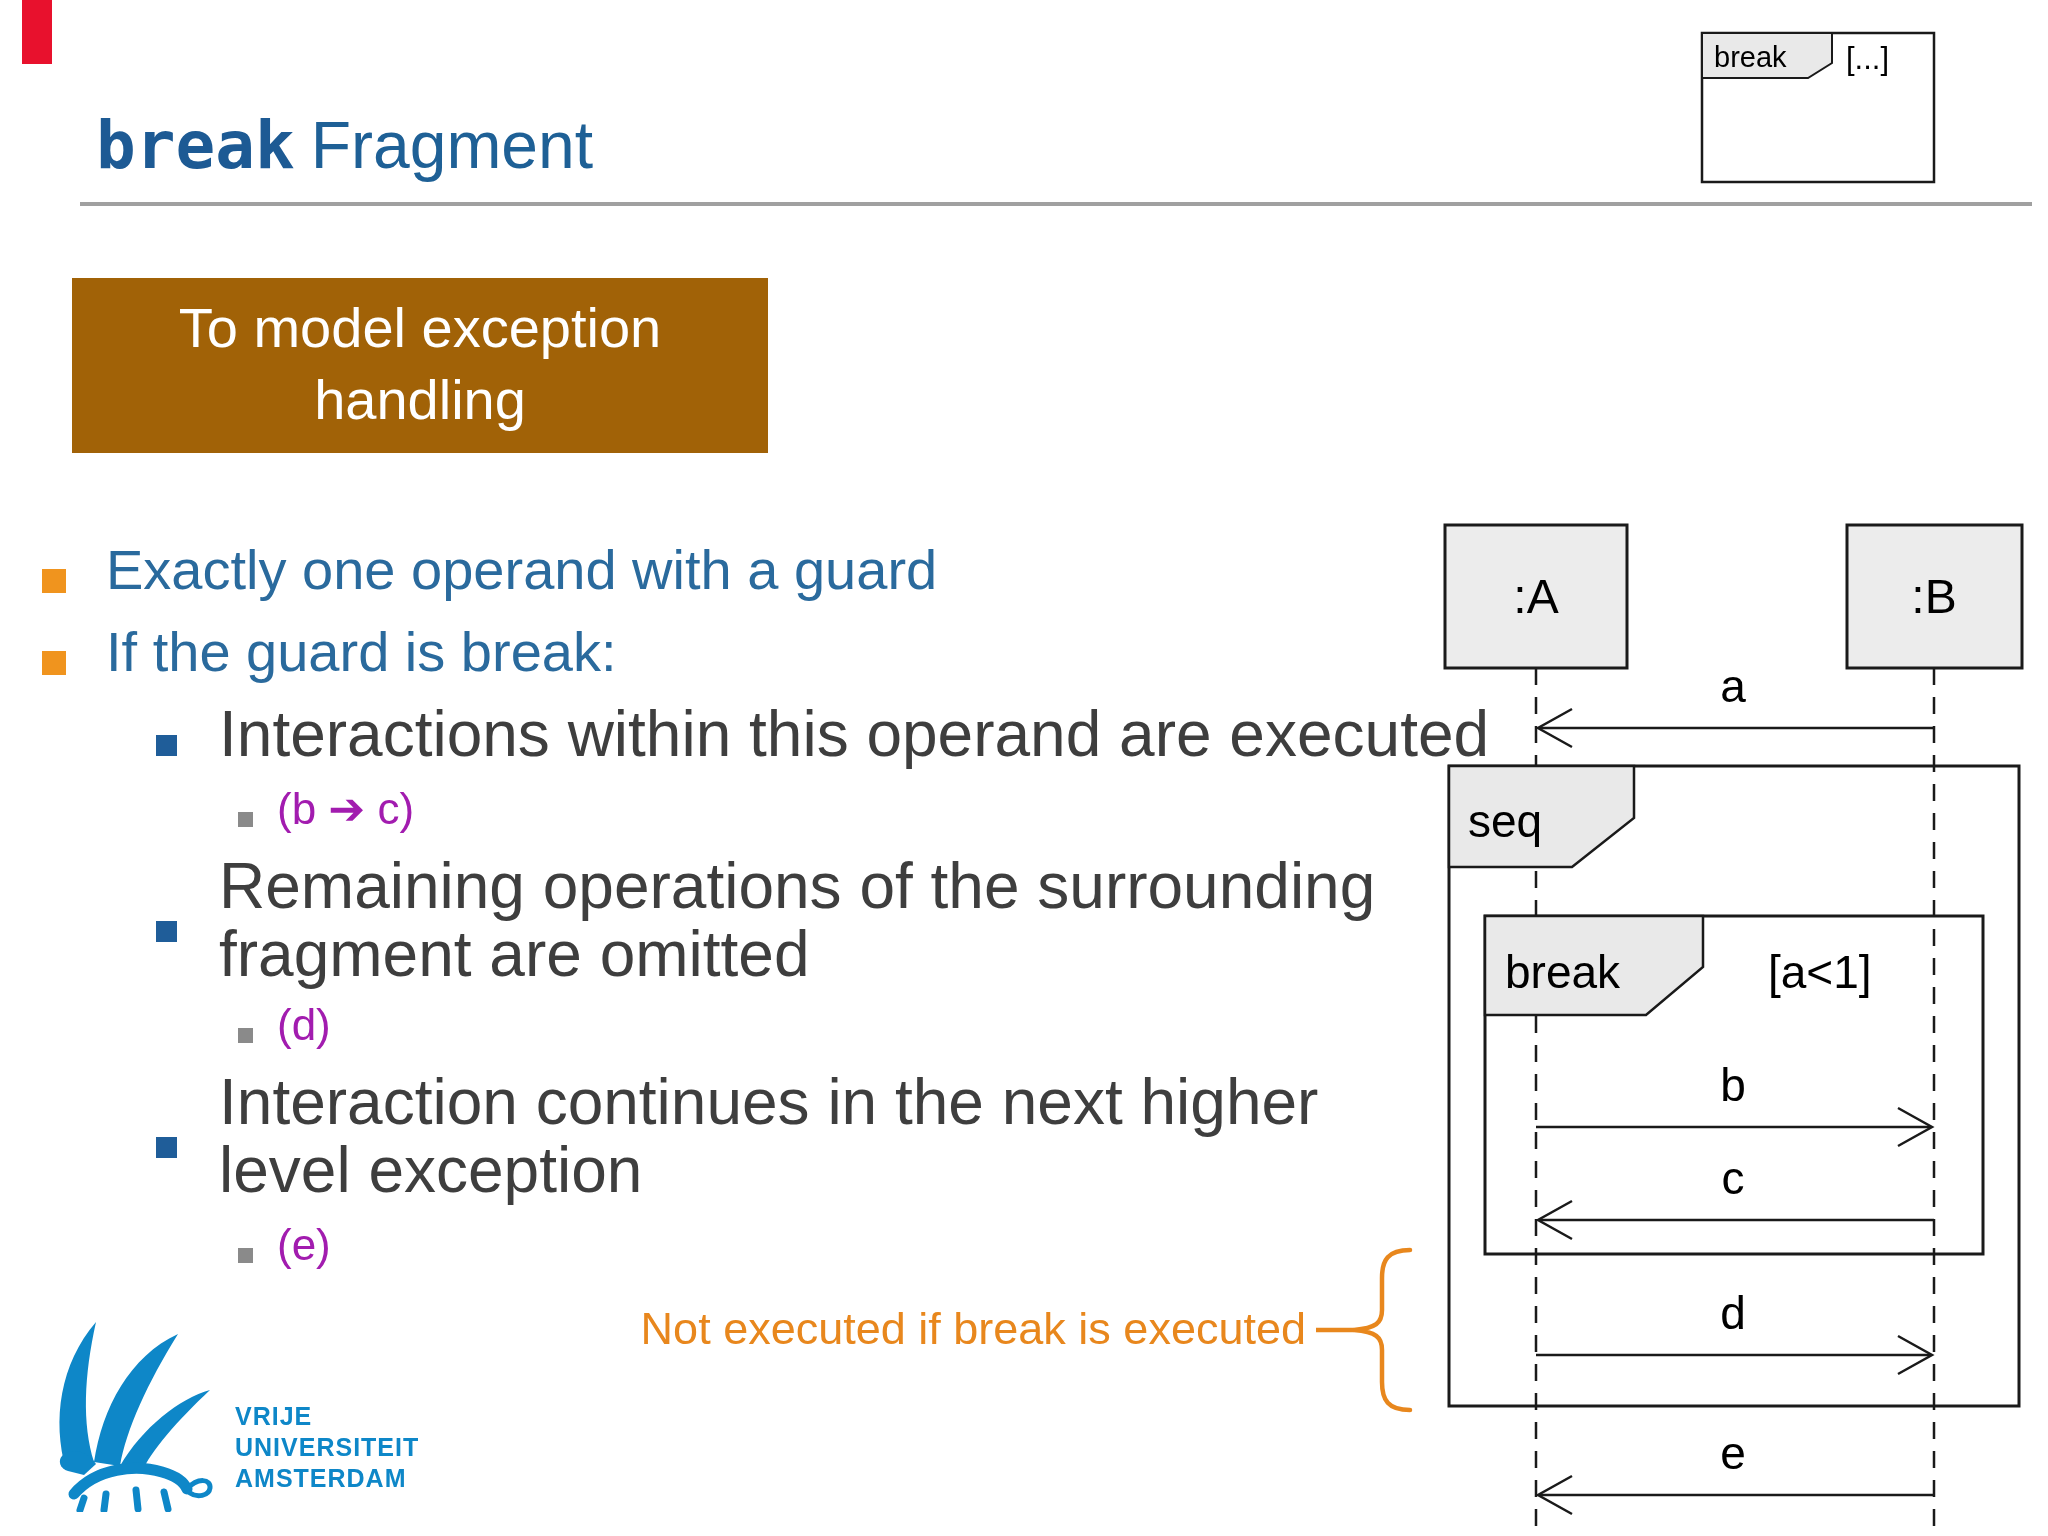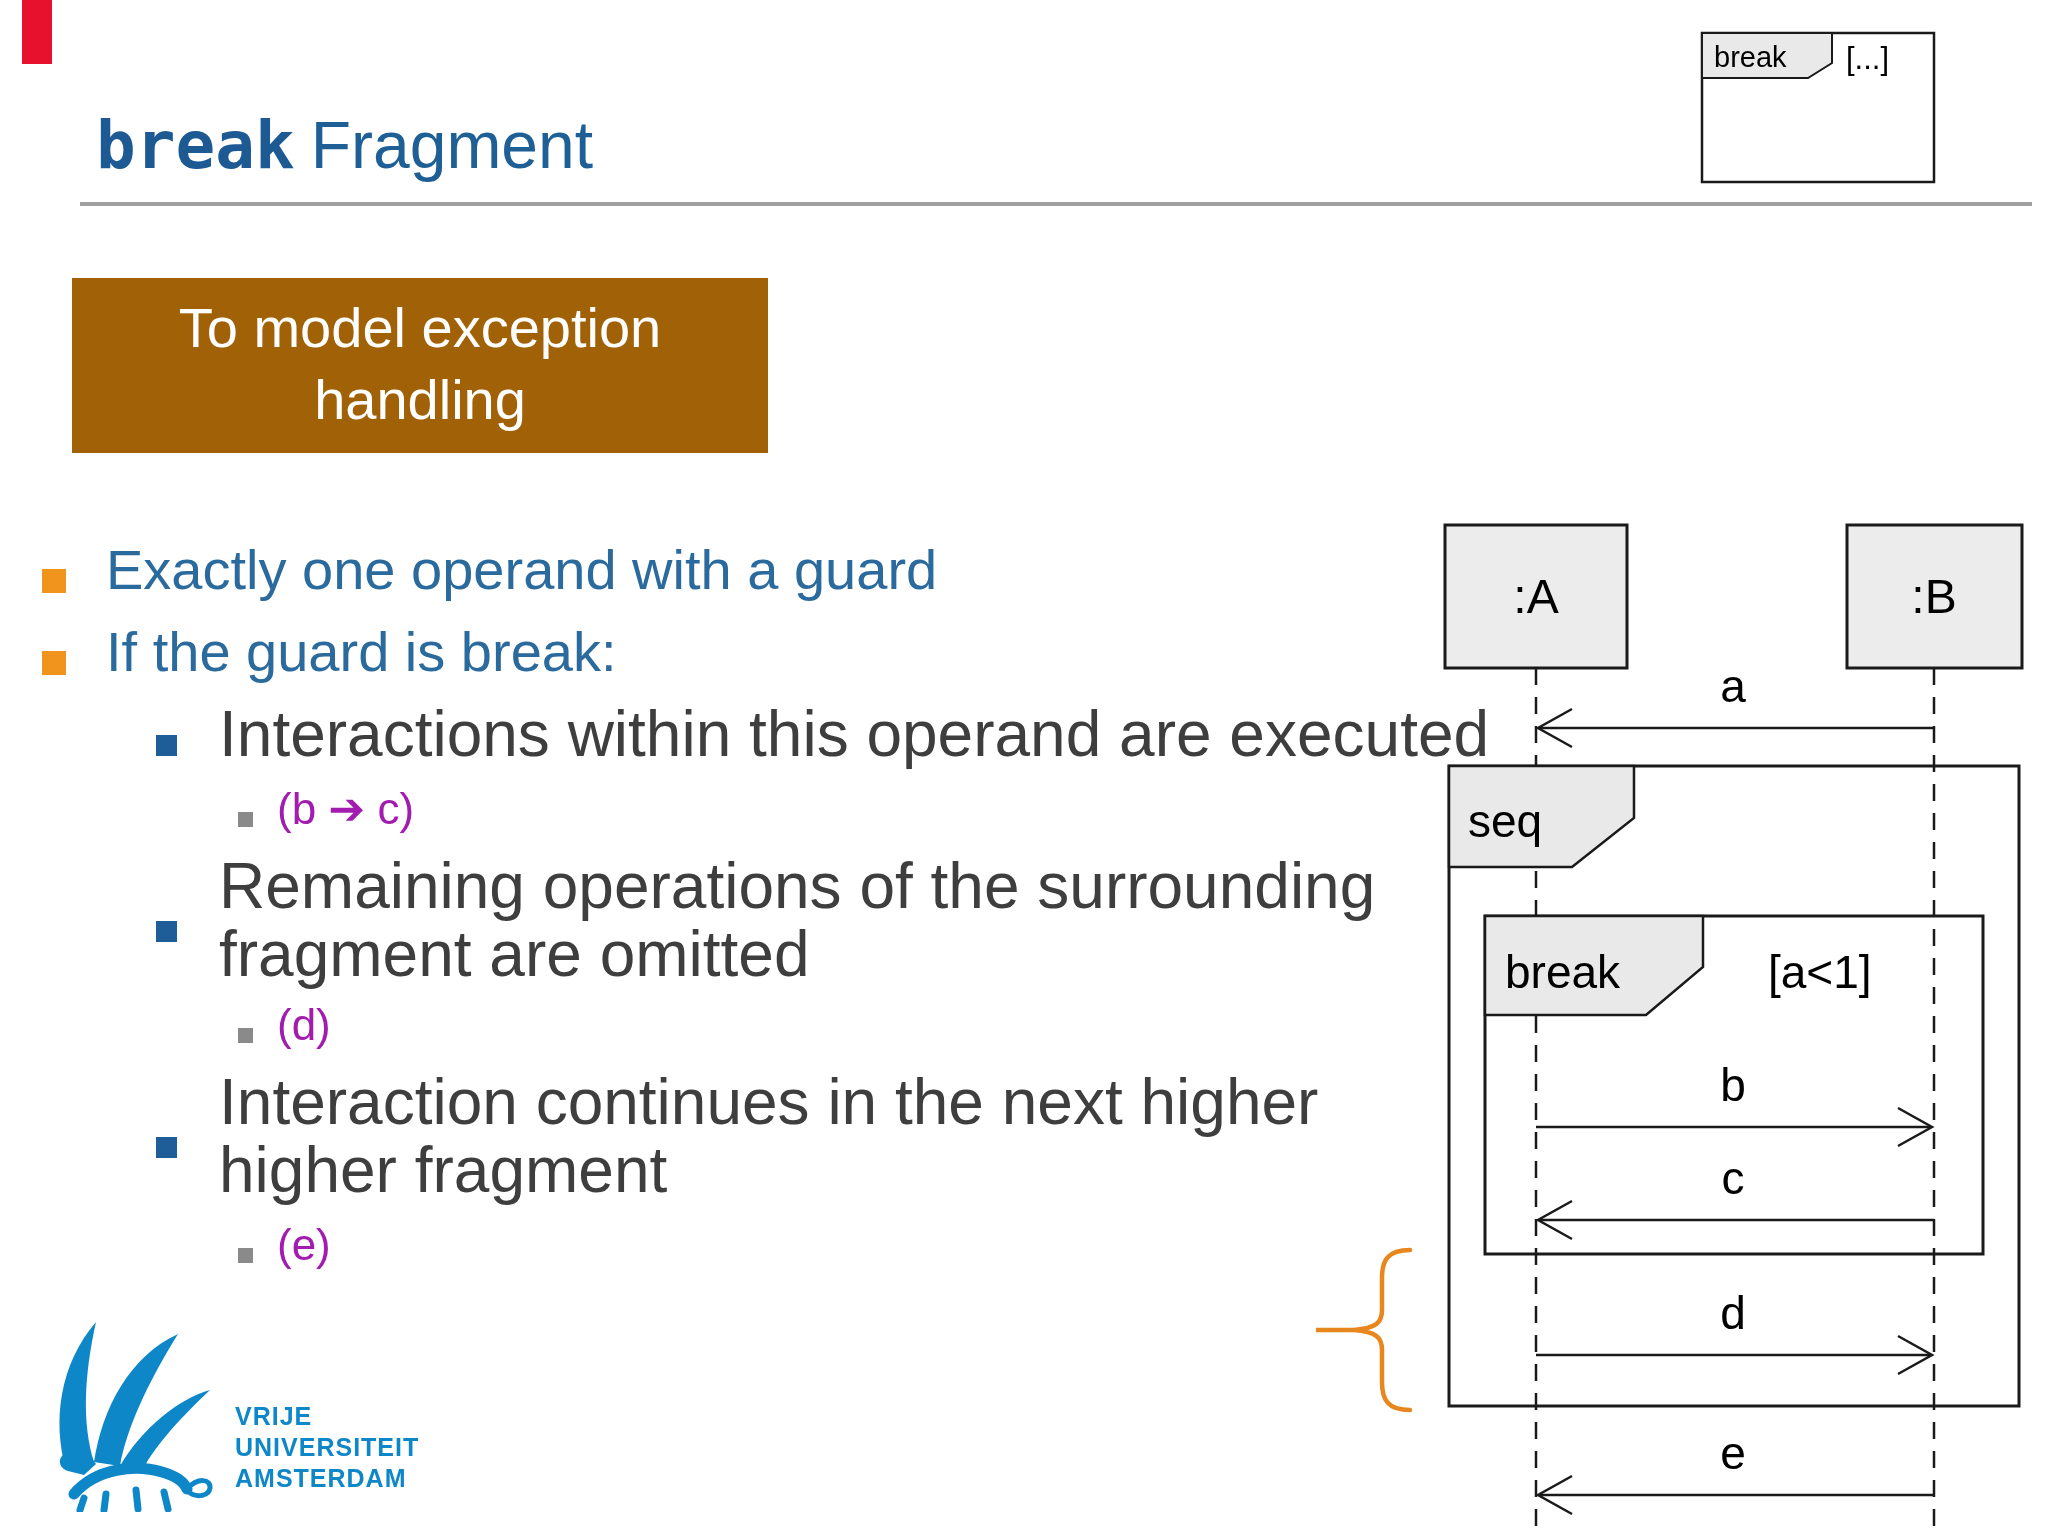--- a/index.html
+++ b/index.html
@@ -91,28 +91,29 @@
       </span>
   </div>
   <div class="row" style="left:238px;top:997px;">
     <span class="sq l3"></span>
     <span class="t-l3">(d)</span>
   </div>
   <div class="row" style="left:156px;top:1068px;">
     <span class="sq l2"></span>
     <span class="t-l2">
         <span>Interaction continues in the next higher</span>
-        <span>higher fragment</span>
+        <span>level exception</span>
       </span>
   </div>
   <div class="row" style="left:238px;top:1217px;">
     <span class="sq l3"></span>
     <span class="t-l3">(e)</span>
   </div>
 
+  <div class="note">Not executed if break is executed</div>
   <svg class="brace" width="150" height="190" viewBox="0 0 150 190">
     <line x1="26" y1="94" x2="64" y2="94" stroke="#e8871d" stroke-width="4.5"></line>
     <path d="M120 14 C 98 14 92 24 92 42 L 92 74 C 92 87 86 92 64 94 C 86 96 92 101 92 114
              L 92 146 C 92 164 98 174 120 174" fill="none" stroke="#e8871d" stroke-width="4.5" stroke-linecap="round"></path>
   </svg>
 
   <svg class="seqdiag" width="628" height="1026" viewBox="0 0 628 1026">
 
     <line x1="116" y1="158" x2="116" y2="1022" stroke="#1a1a1a" stroke-width="2.5" stroke-dasharray="17 12"></line>
     <line x1="514" y1="158" x2="514" y2="1022" stroke="#1a1a1a" stroke-width="2.5" stroke-dasharray="17 12"></line>

